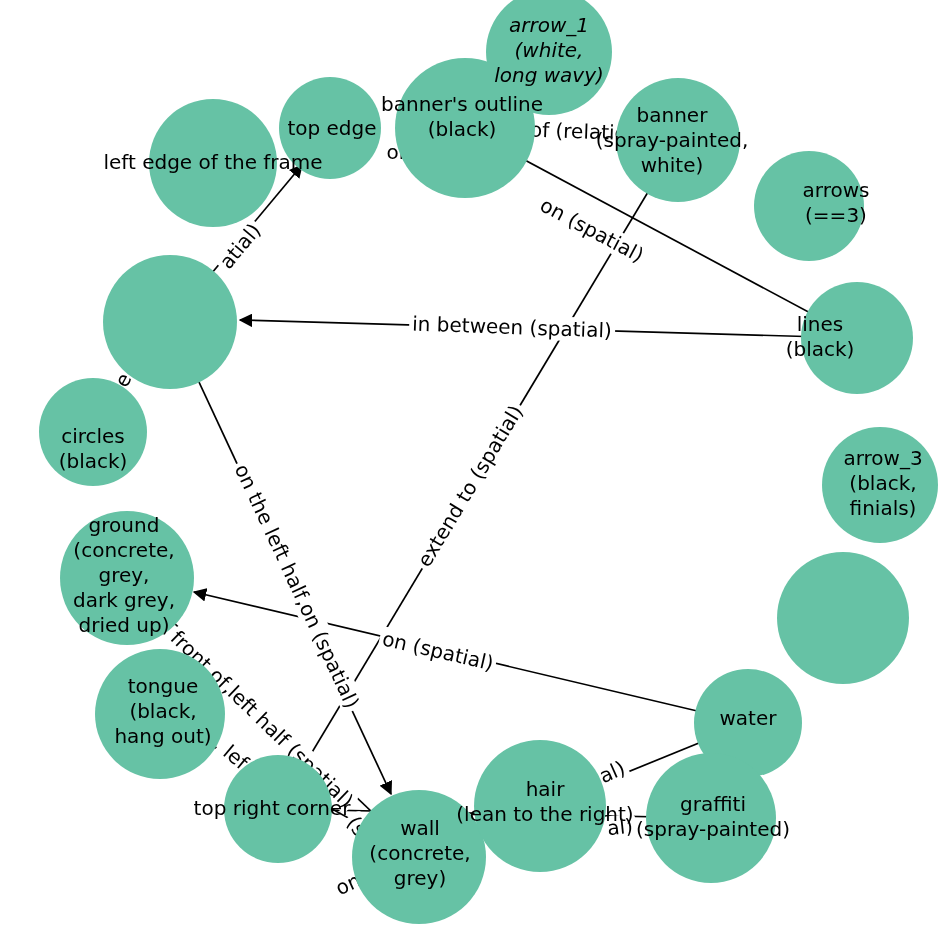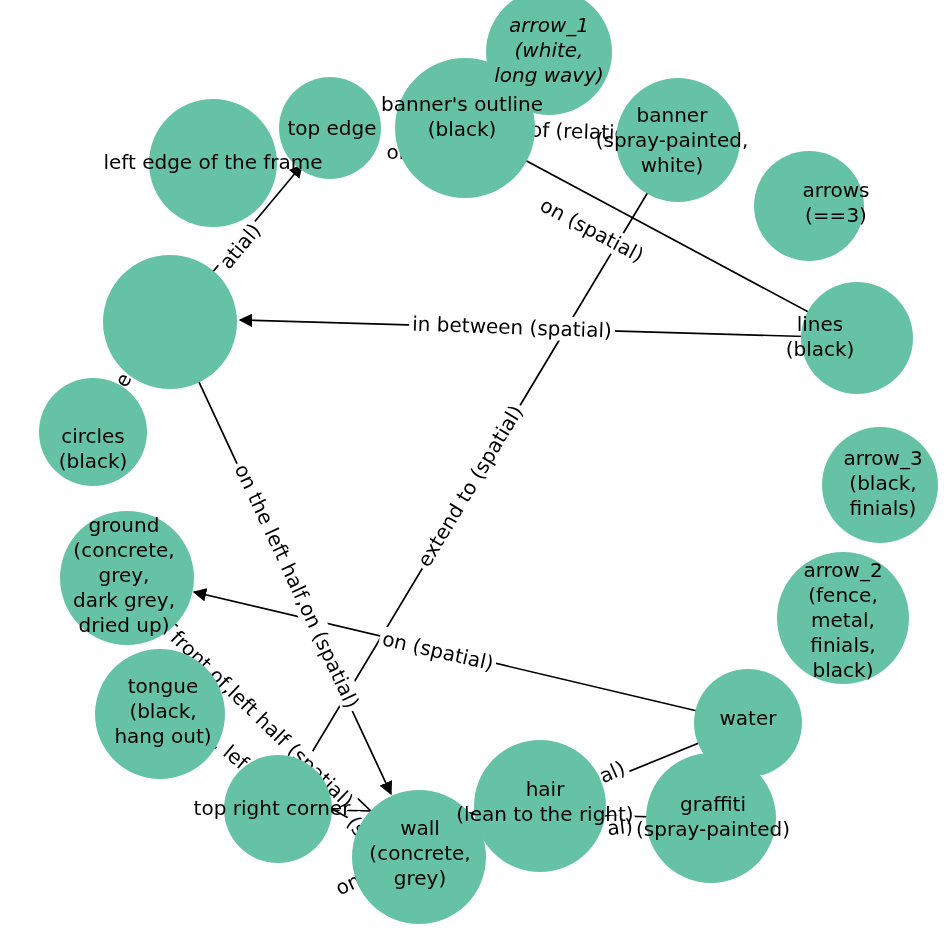--- a/index.html
+++ b/index.html
@@ -84,25 +84,20 @@
 (==3)</div>
     <div class="node-label" style="left: 213px; top: 162px;">left edge of the frame</div>
     <div class="node-label" style="left: 332px; top: 128px;">top edge</div>
     <div class="node-label" style="left: 820px; top: 337px;">lines
 (black)</div>
     <div class="node-label" style="left: 93px; top: 449px;">circles
 (black)</div>
     <div class="node-label" style="left: 883px; top: 483px;">arrow_3
 (black,
 finials)</div>
-    <div class="node-label" style="left: 843px; top: 620px;">arrow_2
-(fence,
-metal,
-finials,
-black)</div>
     <div class="node-label" style="left: 124px; top: 575px;">ground
 (concrete,
 grey,
 dark grey,
 dried up)</div>
     <div class="node-label" style="left: 163px; top: 711px;">tongue
 (black,
 hang out)</div>
     <div class="node-label" style="left: 748px; top: 718px;">water</div>
     <div class="node-label" style="left: 705px; top: 817px; margin-left: 8px;">graffiti

